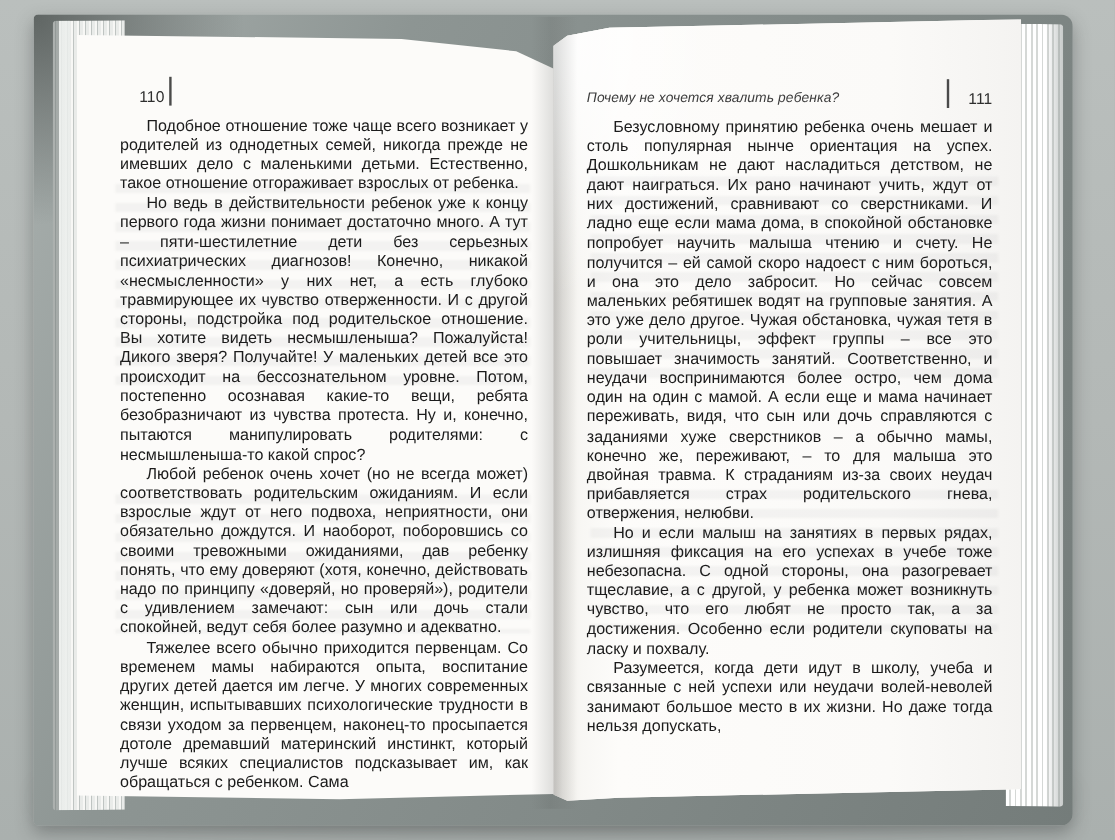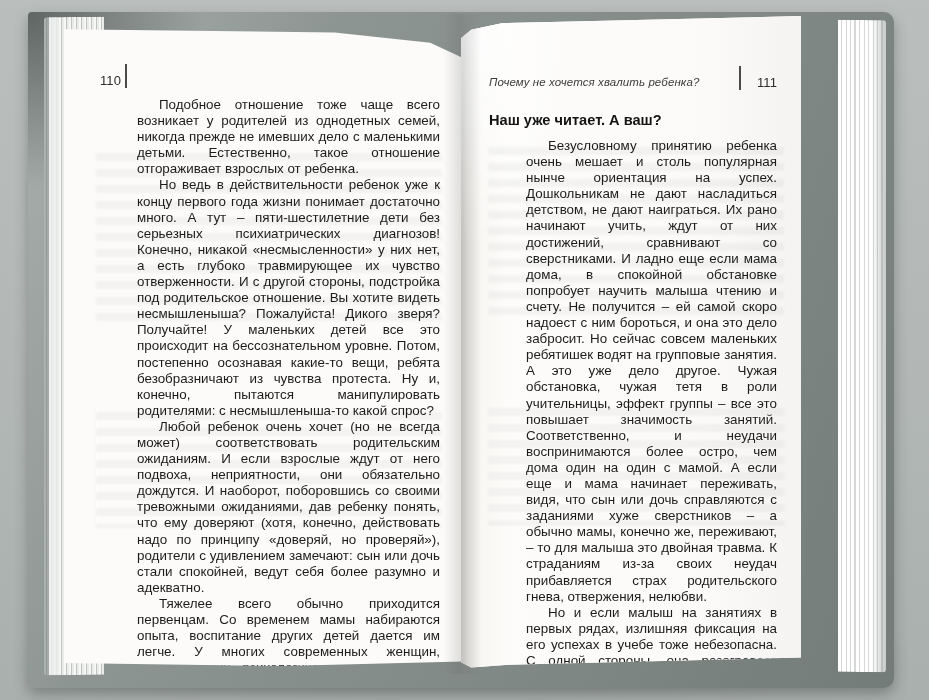--- a/index.html
+++ b/index.html
@@ -41,21 +41,21 @@
   .page{position:absolute;color:#1d1d1d;}
   .page-left{
     left:64px;top:24px;width:398px;height:646px;
     background:
       radial-gradient(ellipse at 100% 2%,#ffffff 0%,rgba(255,255,255,0) 22%),
       linear-gradient(90deg,#efede a0%,#f8f7f5 4%,#fcfbf9 10%,#fcfbf9 84%,#f2f0ed 95%,#e7e5e2 100%);
     background-color:#fcfbf9;
     clip-path:polygon(0 0.8%,68% 1.3%,92% 2.9%,100% 5.2%,100% 98.7%,55% 99.4%,0 98.9%);
   }
   .page-right{
-    left:461px;top:16px;width:340px;height:654px;
+    left:461px;top:16px;width:390px;height:654px;
     background:
       radial-gradient(ellipse at 0% 2%,#ffffff 0%,rgba(255,255,255,0) 24%),
       linear-gradient(90deg,#dbd8d4 0%,#edebe7 2%,#f8f7f4 6%,#fdfcfa 14%,#fbfaf8 72%,#f4f3f1 100%);
     background-color:#fcfbf9;
     clip-path:polygon(0 3.4%,3% 2.1%,12% 1.1%,100% 0%,100% 98.1%,14% 99.2%,3% 99.6%,0 98.8%);
   }
   .gutter{
     position:absolute;left:443px;top:14px;width:38px;height:660px;z-index:5;
     background:linear-gradient(90deg,rgba(0,0,0,0) 0%,rgba(85,88,86,.16) 42%,rgba(105,108,106,.22) 52%,rgba(0,0,0,0) 100%);
   }
@@ -65,38 +65,38 @@
     background:repeating-linear-gradient(180deg,rgba(110,112,116,.06) 0 8px,rgba(0,0,0,0) 8px 16px);
     filter:blur(1px);pointer-events:none;
   }
   .ghost-a{top:20%;height:26%;}
   .ghost-b{top:60%;height:18%;}
   
   .running-head{
     position:absolute;display:flex;align-items:flex-end;
     font-size:11.5px;color:#3c3c3c;letter-spacing:.1px;
   }
-  .page-left .running-head{top:40px;left:36px;right:22px;}
+  .page-left .running-head{top:40px;left:52px;right:22px;}
   .page-right .running-head{top:50px;left:28px;right:24px;}
   .pagenum{font-size:13px;color:#2e2e2e;line-height:1;padding-bottom:1px;}
   .pagebar{width:1.6px;height:24px;background:#4a4a4a;display:inline-block;}
   .page-left .pagenum{margin-right:4px;}
   .page-right .pagenum{margin-left:16px;}
   .head-title{line-height:1;padding-bottom:2px;}
   .italic{font-style:italic;}
   .spacer{flex:1;}
   
   .content{position:absolute;}
   .page-left .content{top:73px;left:36px;right:22px;}
   .page-right .content{top:82px;left:28px;right:24px;}
   .para{
     margin:0;font-size:13.4px;line-height:16.1px;text-align:justify;
     color:#1c1c1c;
   }
-  .para.indent{text-indent:22px;margin-left:37px;}
+  .para.indent{text-indent:22px;}
   .subheading{
     margin:14px 0 9px 0;font-size:14.6px;line-height:17px;
     font-weight:bold;color:#141414;
   }
 </style>
 </head>
 <body>
 
 <div class="scene">
   <div class="book-shadow"></div>
@@ -125,21 +125,20 @@
     <div class="page page-right">
       <div class="ghost ghost-a"></div>
       <div class="ghost ghost-b"></div>
       <div class="running-head">
         <span class="head-title italic">Почему не хочется хвалить ребенка?</span>
         <span class="spacer"></span>
         <span class="pagebar"></span>
         <span class="pagenum">111</span>
       </div>
       <div class="content">
-        <h2 class="subheading">Наш уже читает. А ваш?</h2>
         <div>
             <p class="para indent">Безусловному принятию ребенка очень мешает и столь популярная нынче ориентация на успех. Дошкольникам не дают насладиться детством, не дают наиграться. Их рано начинают учить, ждут от них достижений, сравнивают со сверстниками. И ладно еще если мама дома, в спокойной обстановке попробует научить малыша чтению и счету. Не получится – ей самой скоро надоест с ним бороться, и она это дело забросит. Но сейчас совсем маленьких ребятишек водят на групповые занятия. А это уже дело другое. Чужая обстановка, чужая тетя в роли учительницы, эффект группы – все это повышает значимость занятий. Соответственно, и неудачи воспринимаются более остро, чем дома один на один с мамой. А если еще и мама начинает переживать, видя, что сын или дочь справляются с заданиями хуже сверстников – а обычно мамы, конечно же, переживают, – то для малыша это двойная травма. К страданиям из-за своих неудач прибавляется страх родительского гнева, отвержения, нелюбви.</p>
             <p class="para indent">Но и если малыш на занятиях в первых рядах, излишняя фиксация на его успехах в учебе тоже небезопасна. С одной стороны, она разогревает тщеславие, а с другой, у ребенка может возникнуть чувство, что его любят не просто так, а за достижения. Особенно если родители скуповаты на ласку и похвалу.</p>
             <p class="para indent">Разумеется, когда дети идут в школу, учеба и связанные с ней успехи или неудачи волей-неволей занимают большое место в их жизни. Но даже тогда нельзя допускать,</p>
           </div>
       </div>
     </div>
 
     <div class="gutter"></div>
   </div>

